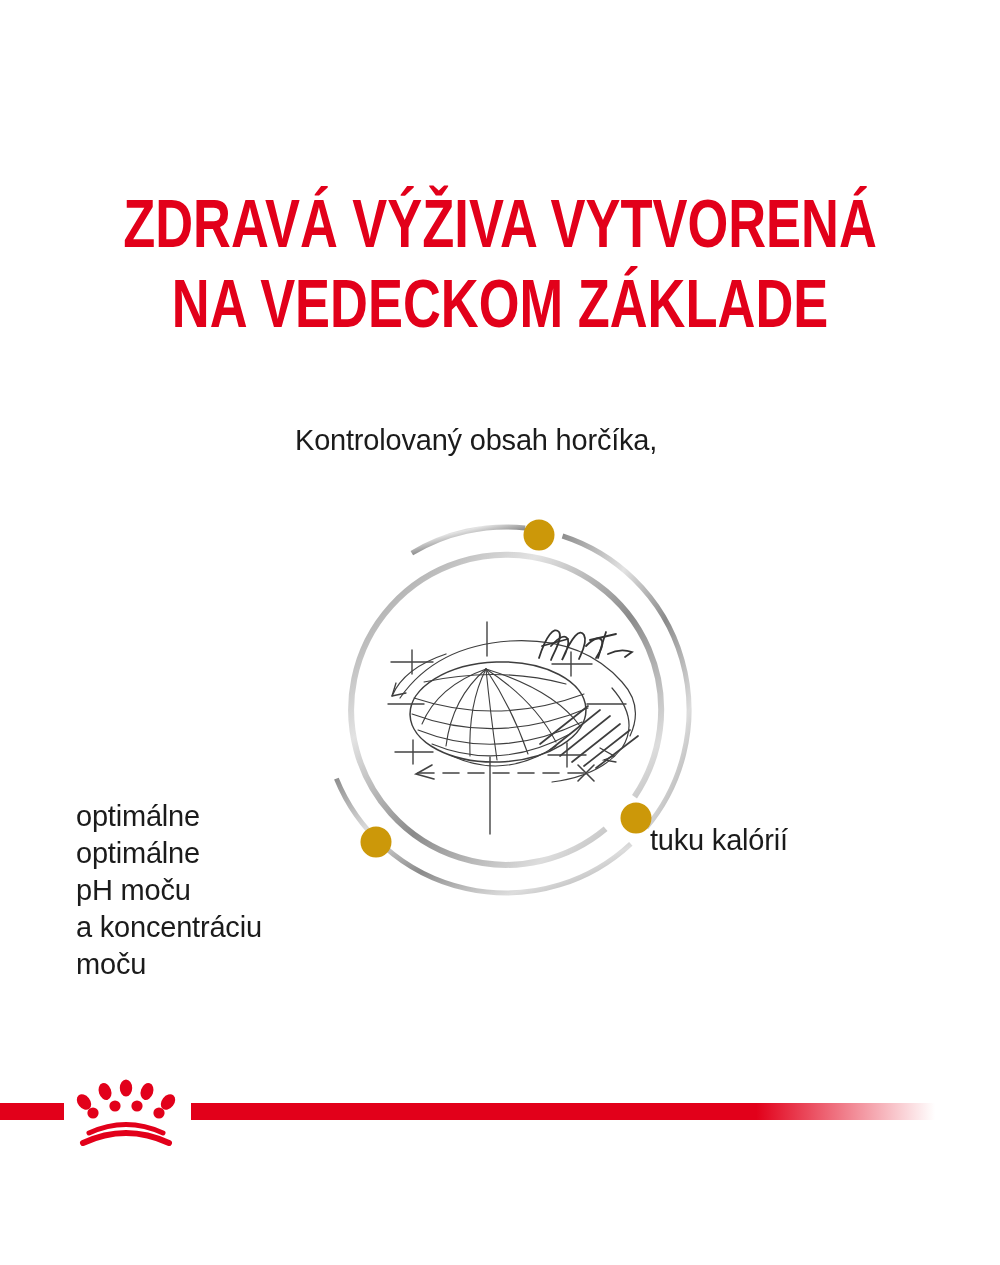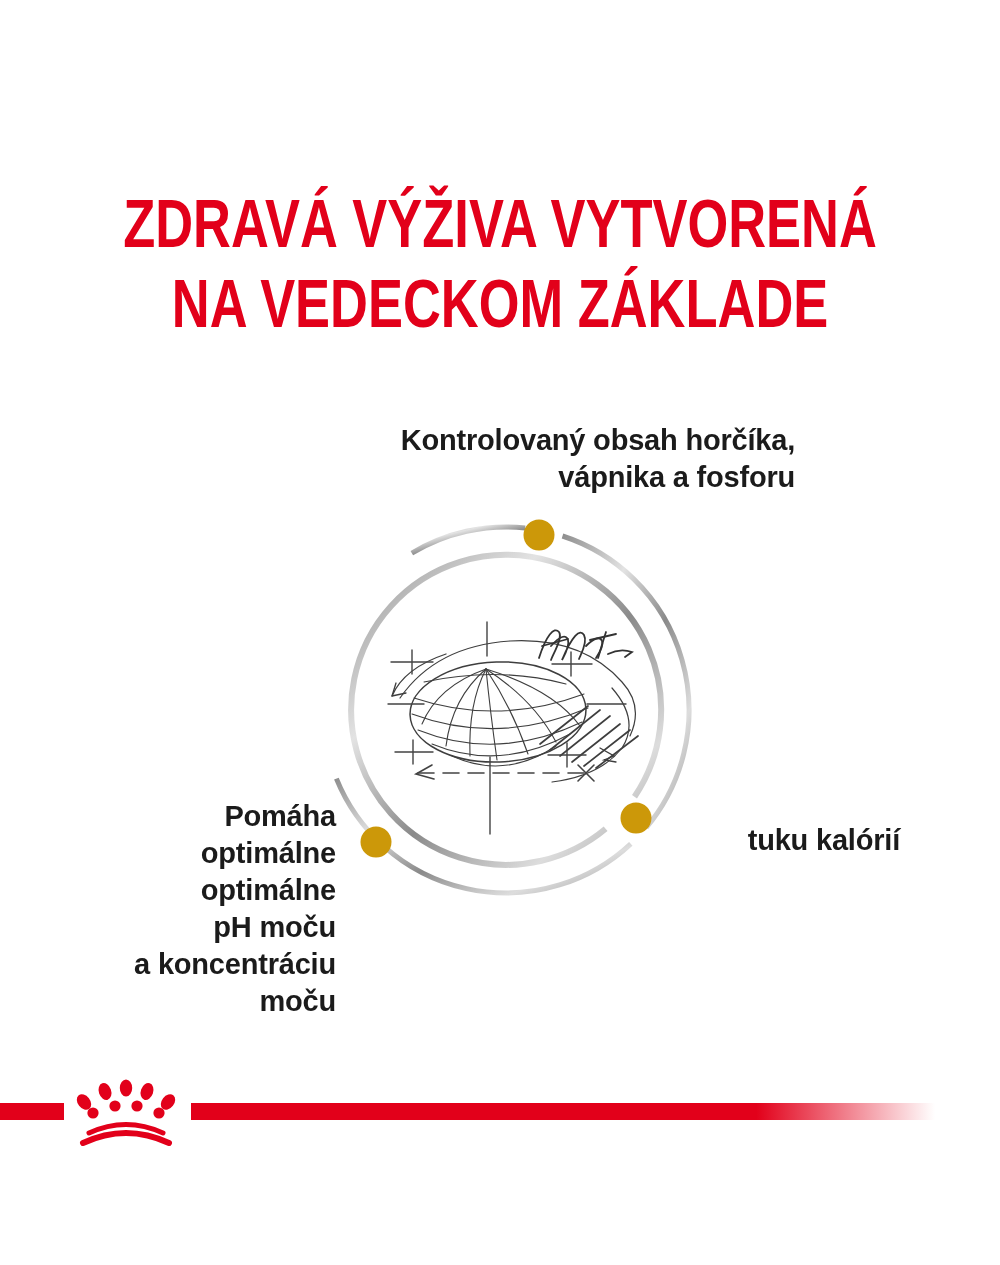--- a/index.html
+++ b/index.html
@@ -24,26 +24,25 @@
     font-weight:bold;
     font-size:69px;
     line-height:80px;
     letter-spacing:0px;
     transform:scaleX(0.76);
     transform-origin:50% 50%;
     white-space:nowrap;
   }
   .benefit{
     position:absolute;
-    text-align:right;
+    text-align:left;
     color:var(--ink);
     font-size:29px;
     line-height:37px;
     letter-spacing:-0.2px;
-    font-weight:bold;
   }
   .benefit-top{left:295px;top:386px;width:500px;}
   .benefit-left{left:76px;top:762px;width:260px;}
   .benefit-right{left:650px;top:786px;width:250px;}
   .diagram-svg{
     position:absolute;left:0;top:0;width:1000px;height:1265px;
   }
   .stripe{
     position:absolute;top:1067px;height:17px;
   }
@@ -61,25 +60,23 @@
 
 <div class="canvas">
 
   <div class="heading">
     <div>ZDRAVÁ VÝŽIVA VYTVORENÁ</div>
     <div>NA VEDECKOM ZÁKLADE</div>
   </div>
 
   <div class="benefit benefit-top">
     <div>Kontrolovaný obsah horčíka,</div>
-    <div>vápnika a fosforu</div>
   </div>
 
   <div class="benefit benefit-left">
-    <div>Pomáha</div>
     <div>optimálne</div>
     <div>optimálne</div>
     <div>pH moču</div>
     <div>a koncentráciu</div>
     <div>moču</div>
   </div>
 
   <div class="benefit benefit-right">
     <div>tuku kalórií</div>
   </div>

